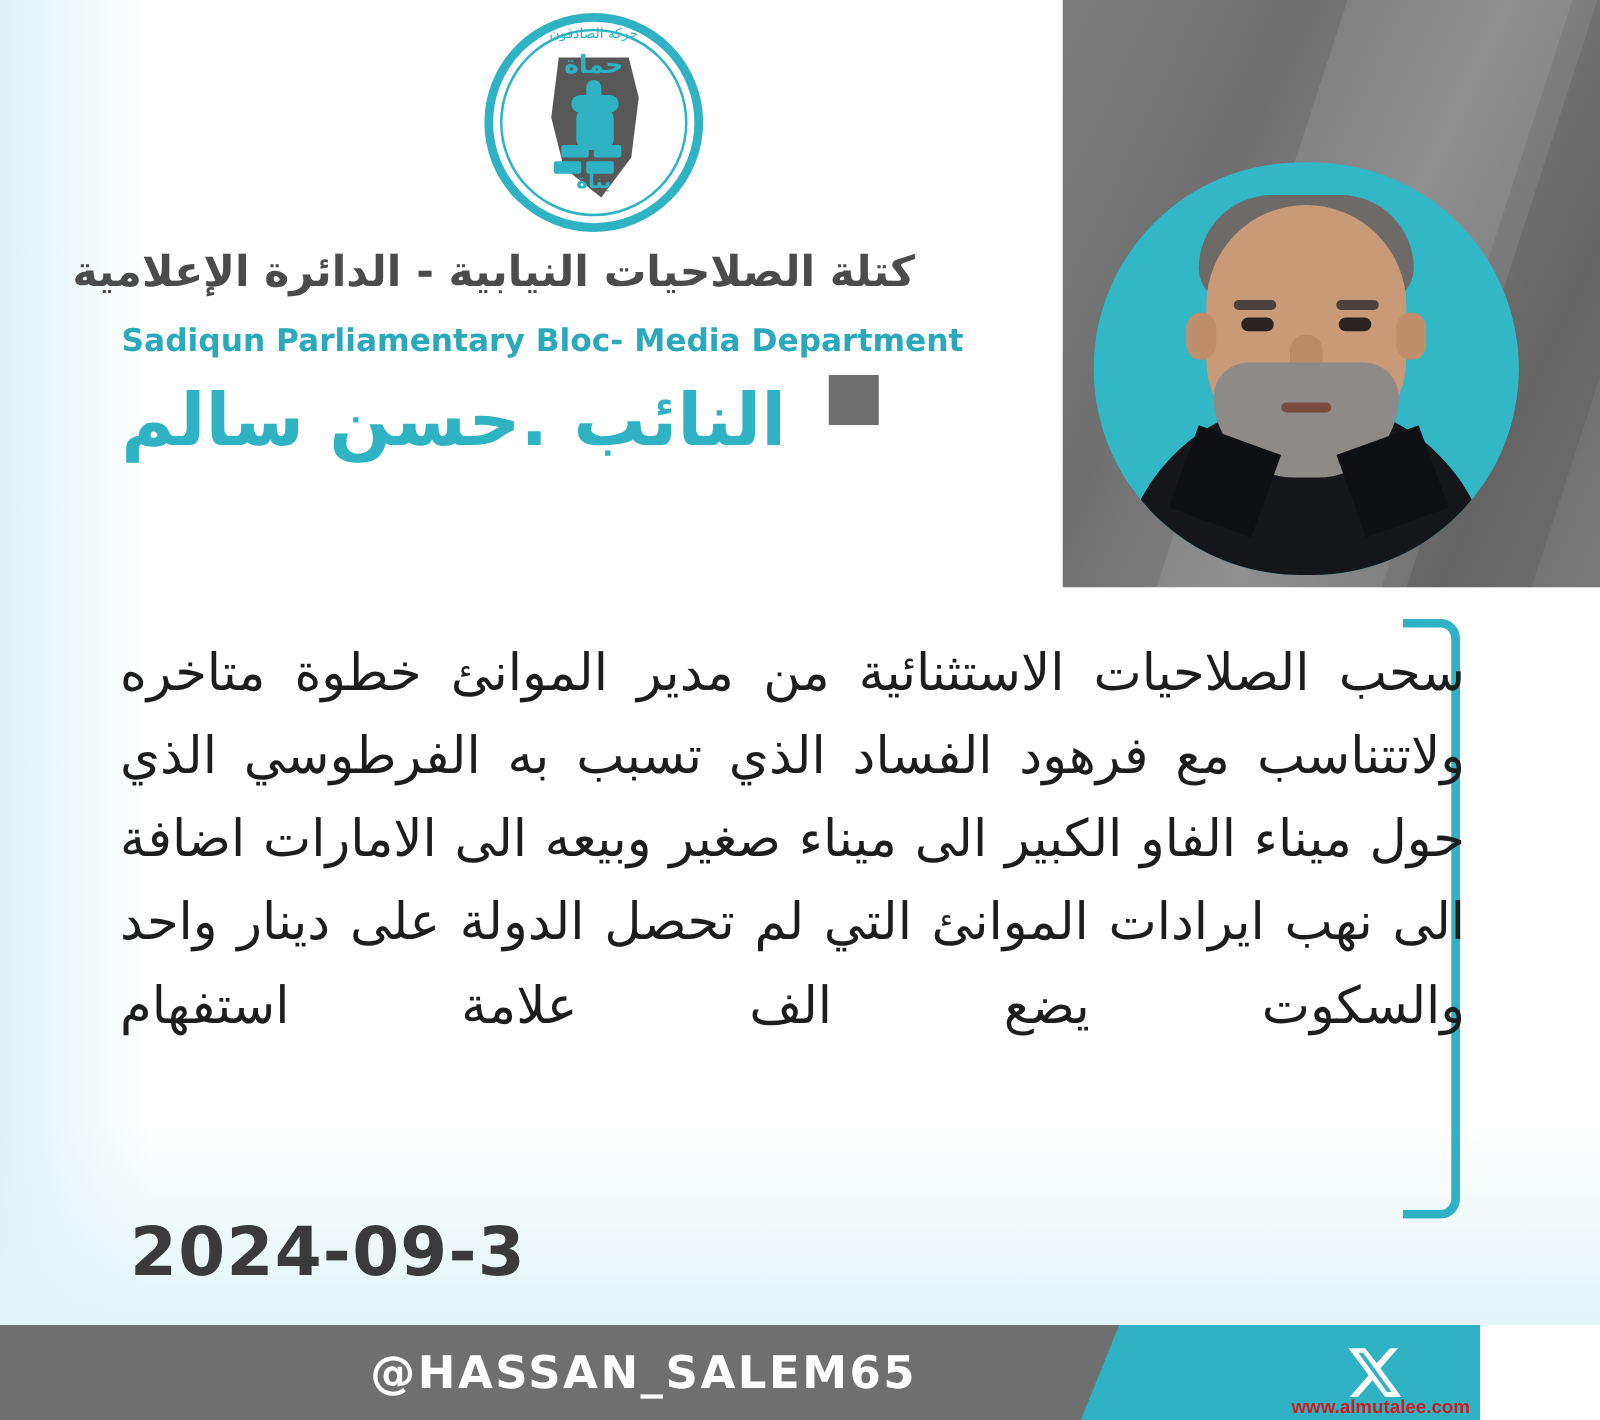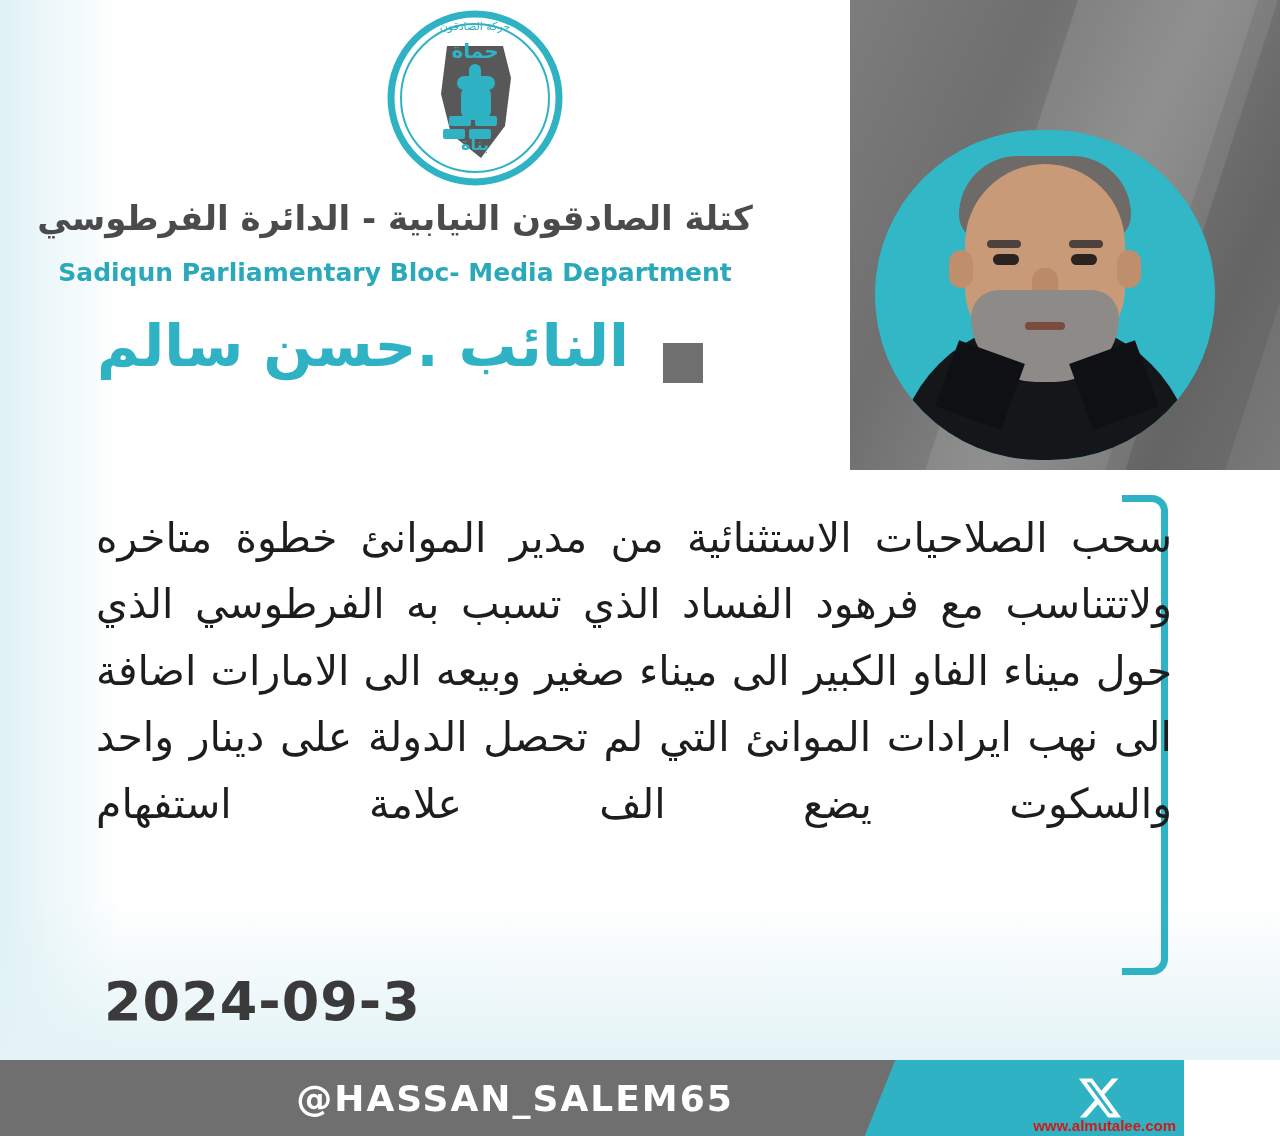--- a/index.html
+++ b/index.html
@@ -186,32 +186,32 @@
     letter-spacing: 0px;
   }
   .org-en {
     position: absolute;
     left: 0; top: 258px;
     width: 790px;
     text-align: center;
     font-size: 25px;
     color: #2aa9bb;
     font-weight: 700;
+    padding-left: 39px;
   }
   .mp-row {
     position: absolute;
     left: 0; top: 300px;
     width: 800px;
     display: flex;
     flex-direction: row-reverse;
-    align-items: flex-end;
+    align-items: flex-start;
     justify-content: center;
     gap: 34px;
     direction: rtl;
-    margin-top: 10px;
   }
   .mp-name {
     font-size: 58px;
     font-weight: 700;
     color: #2fb3c4;
     line-height: 1.25;
     white-space: nowrap;
   }
   .mp-bullet {
     width: 40px; height: 40px;
@@ -359,21 +359,21 @@
         <rect x="76" y="78" width="30" height="34" rx="9"></rect>
         <rect x="84" y="56" width="12" height="28" rx="6"></rect>
         <rect x="72" y="68" width="38" height="14" rx="7"></rect>
       </g>
       <text x="90" y="50" text-anchor="middle" font-size="20" font-weight="bold" fill="#2fb3c4" font-family="'DejaVu Sans', sans-serif">حماة</text>
       <text x="90" y="142" text-anchor="middle" font-size="16" font-weight="bold" fill="#2fb3c4" font-family="'DejaVu Sans', sans-serif">بناة</text>
       <text x="90" y="22" text-anchor="middle" font-size="11" fill="#2fb3c4" font-family="'DejaVu Sans', sans-serif">حركة الصادقون</text>
     </svg>
   </div>
 
-  <div class="org-ar">كتلة الصادقون النيابية - الدائرة الفرطوسي</div>
+  <div class="org-ar">كتلة الصلاحيات النيابية - الدائرة الإعلامية</div>
   <div class="org-en">Sadiqun Parliamentary Bloc- Media Department</div>
 
   <div class="mp-row">
     <span class="mp-name">النائب .حسن سالم</span>
     <span class="mp-bullet"></span>
   </div>
 
   <div class="bracket"></div>
 
   <div class="body-text">سحب الصلاحيات الاستثنائية من مدير الموانئ خطوة متاخره ولاتتناسب مع فرهود الفساد الذي تسبب به الفرطوسي الذي حول ميناء الفاو الكبير الى ميناء صغير وبيعه الى الامارات اضافة الى نهب ايرادات الموانئ التي لم تحصل الدولة على دينار واحد والسكوت يضع الف علامة استفهام</div>

